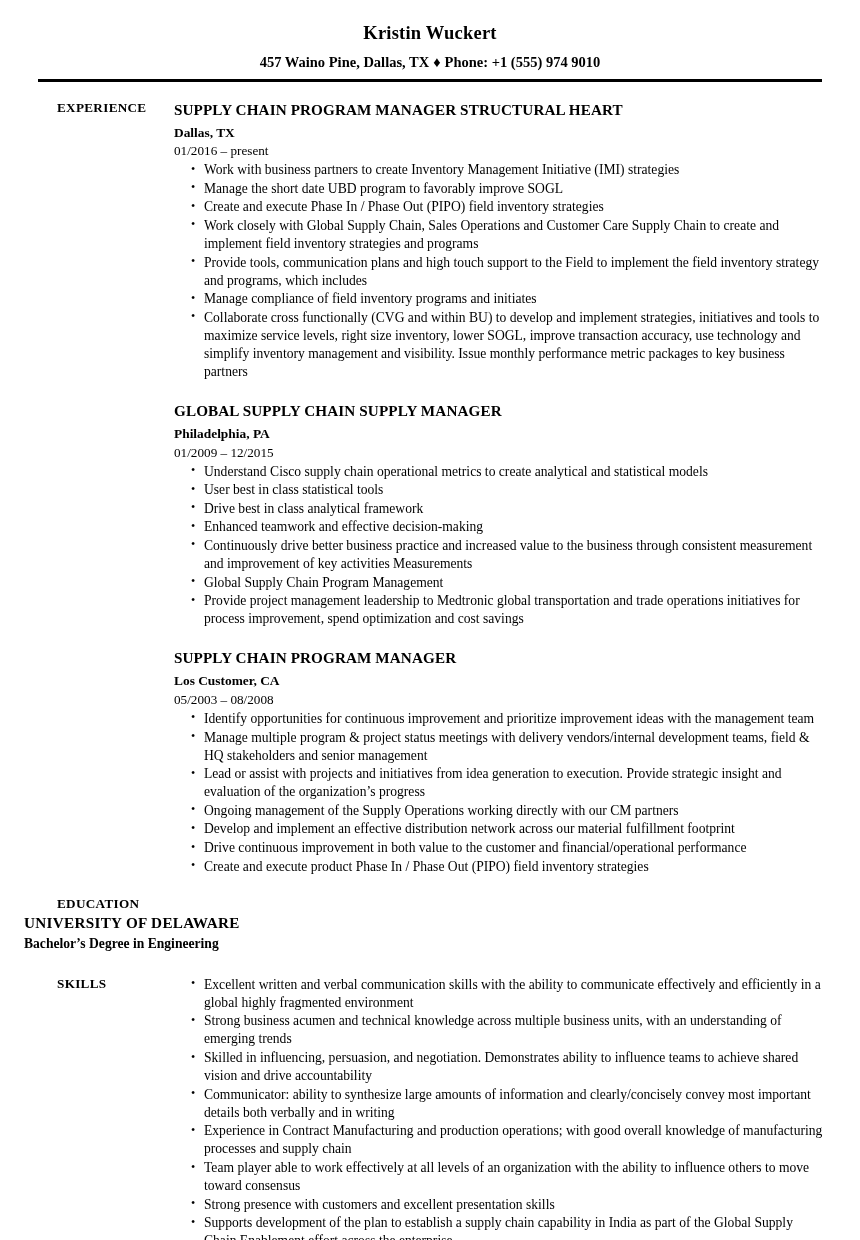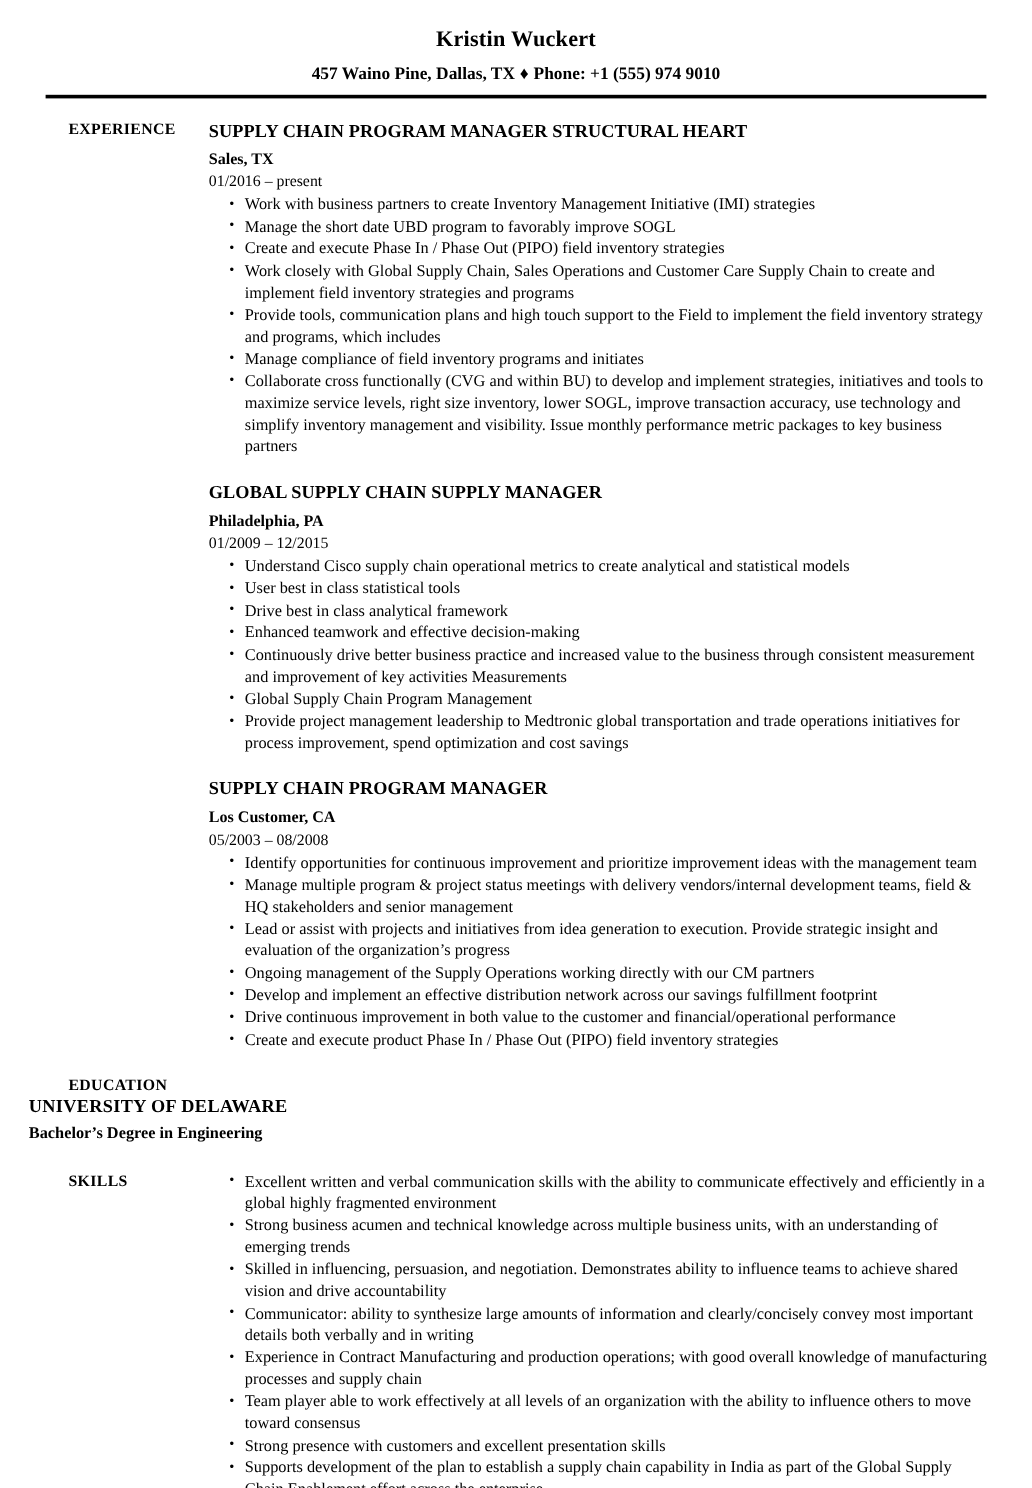--- a/index.html
+++ b/index.html
@@ -154,21 +154,21 @@
     </div>
     <div class="rule"></div>
   </div>
 
   <div class="section" id="experience-section">
     <div class="section-label">EXPERIENCE</div>
     <div class="section-body">
 
       <div class="job">
         <div class="job-title">SUPPLY CHAIN PROGRAM MANAGER STRUCTURAL HEART</div>
-        <div class="job-location">Sales, TX</div>
+        <div class="job-location">Dallas, TX</div>
         <div class="job-dates">01/2016 – present</div>
         <ul class="bullets">
           <li>Work with business partners to create Inventory Management Initiative (IMI) strategies</li>
           <li>Manage the short date UBD program to favorably improve SOGL</li>
           <li>Create and execute Phase In / Phase Out (PIPO) field inventory strategies</li>
           <li>Work closely with Global Supply Chain, Sales Operations and Customer Care Supply Chain to create and implement field inventory strategies and programs</li>
           <li>Provide tools, communication plans and high touch support to the Field to implement the field inventory strategy and programs, which includes</li>
           <li>Manage compliance of field inventory programs and initiates</li>
           <li>Collaborate cross functionally (CVG and within BU) to develop and implement strategies, initiatives and tools to maximize service levels, right size inventory, lower SOGL, improve transaction accuracy, use technology and simplify inventory management and visibility. Issue monthly performance metric packages to key business partners</li>
         </ul>
@@ -191,21 +191,21 @@
 
       <div class="job">
         <div class="job-title">SUPPLY CHAIN PROGRAM MANAGER</div>
         <div class="job-location">Los Customer, CA</div>
         <div class="job-dates">05/2003 – 08/2008</div>
         <ul class="bullets">
           <li>Identify opportunities for continuous improvement and prioritize improvement ideas with the management team</li>
           <li>Manage multiple program &amp; project status meetings with delivery vendors/internal development teams, field &amp; HQ stakeholders and senior management</li>
           <li>Lead or assist with projects and initiatives from idea generation to execution. Provide strategic insight and evaluation of the organization’s progress</li>
           <li>Ongoing management of the Supply Operations working directly with our CM partners</li>
-          <li>Develop and implement an effective distribution network across our savings fulfillment footprint</li>
+          <li>Develop and implement an effective distribution network across our material fulfillment footprint</li>
           <li>Drive continuous improvement in both value to the customer and financial/operational performance</li>
           <li>Create and execute product Phase In / Phase Out (PIPO) field inventory strategies</li>
         </ul>
       </div>
 
     </div>
   </div>
 
   <div class="section" id="education-section">
     <div class="section-label">EDUCATION</div>

